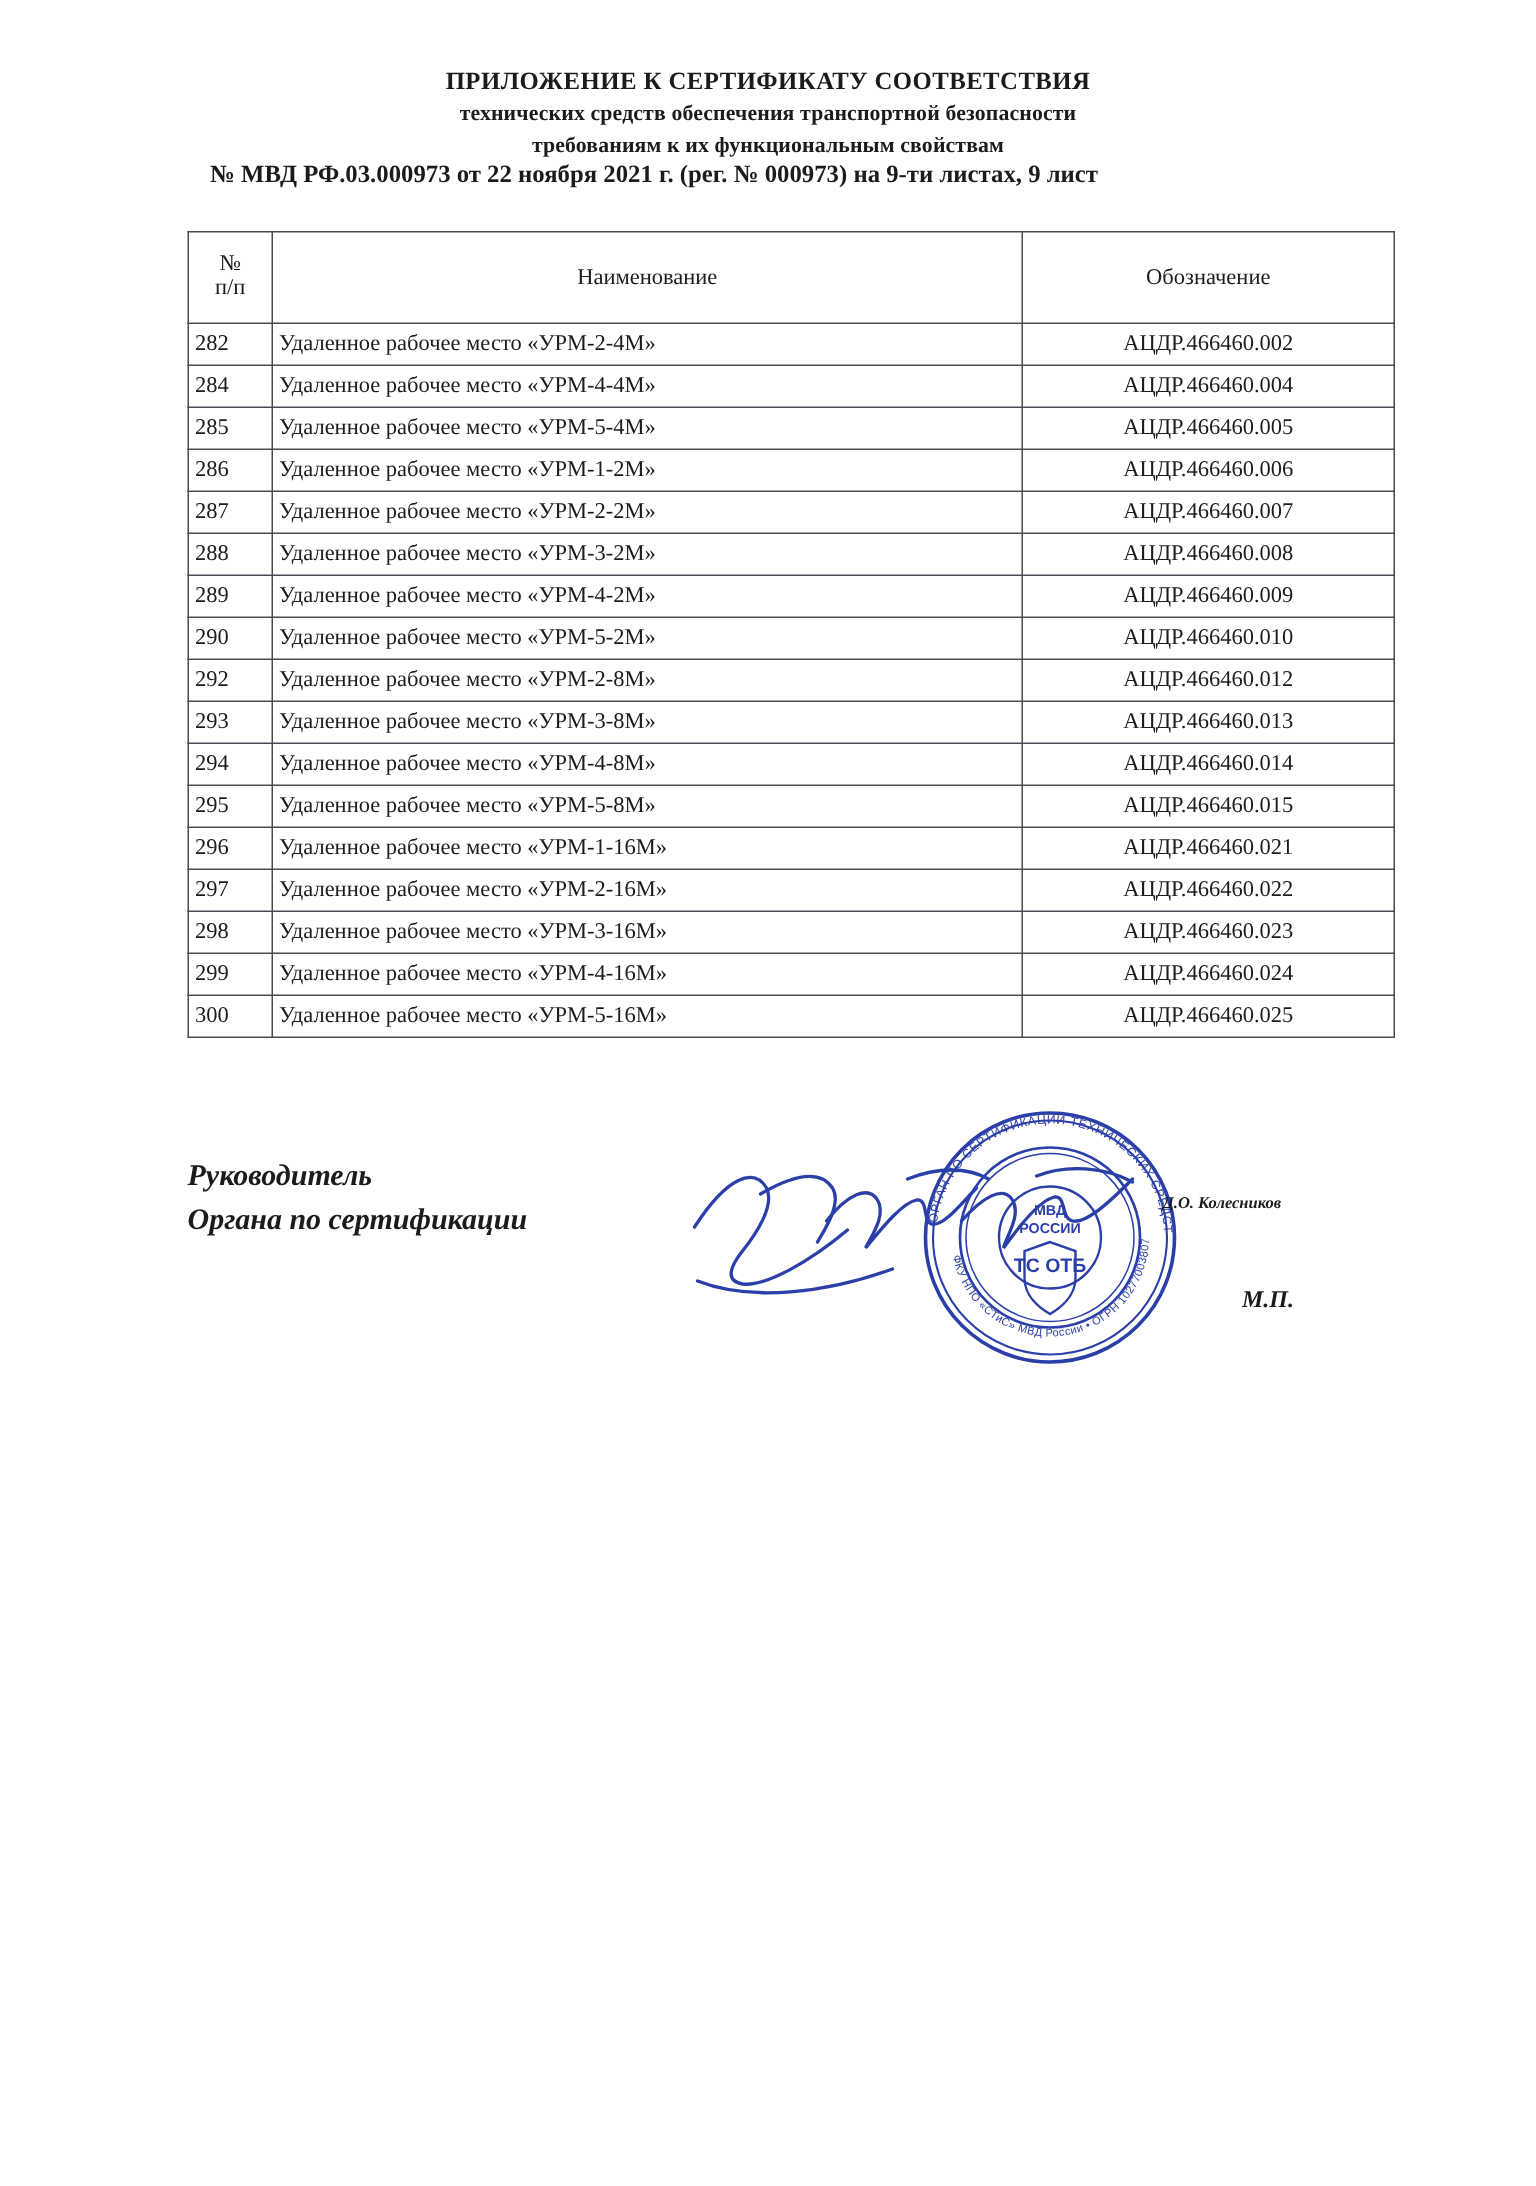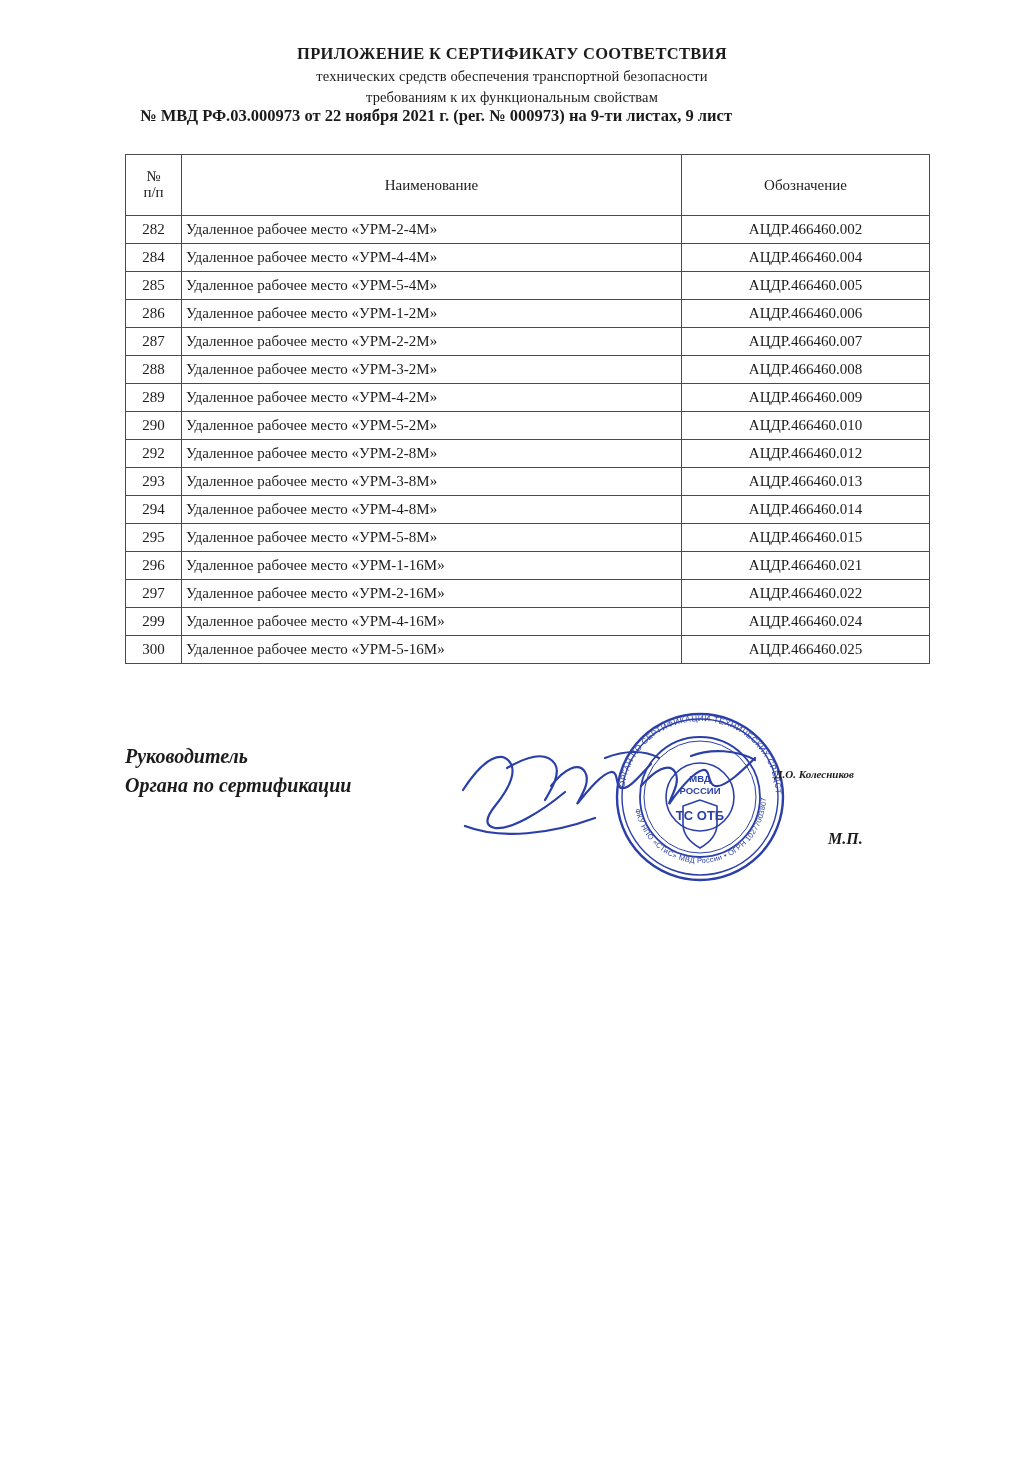--- a/index.html
+++ b/index.html
@@ -28,21 +28,21 @@
     margin-top: 44px;
     text-align: center;
   }
   .header .line1 {
     font-weight: bold;
     font-size: 16.5px;
     letter-spacing: 0.3px;
   }
   .header .line2,
   .header .line3 {
-    font-weight: normal;
+    font-weight: bold;
     font-size: 14.5px;
     margin-top: 4px;
     letter-spacing: 0.1px;
   }
 
   .cert-line {
     padding-left: 140px;
     font-weight: bold;
     font-size: 16.5px;
   }
@@ -73,21 +73,21 @@
   }
   .col-num { width: 56px; }
   .col-name { width: 500px; }
   .col-desig { width: 248px; }
 
   table.items tbody td {
     height: 25px;
     padding: 1px 4px;
     vertical-align: middle;
   }
-  td.c-num { text-align: center; }
+  td.c-num { }
   td.c-name { text-align: left; padding-left: 8px; }
   td.c-desig { text-align: center; }
 
   .th-num span { display: block; line-height: 1.05; }
 
   
   .sign-block {
     position: relative;
     margin-top: 78px;
     padding-left: 125px;
@@ -232,20 +232,25 @@
           </tr>
           <tr>
             <td class="c-num">296</td>
             <td class="c-name">Удаленное рабочее место «УРМ-1-16М»</td>
             <td class="c-desig">АЦДР.466460.021</td>
           </tr>
           <tr>
             <td class="c-num">297</td>
             <td class="c-name">Удаленное рабочее место «УРМ-2-16М»</td>
             <td class="c-desig">АЦДР.466460.022</td>
+          </tr>
+          <tr>
+            <td class="c-num">298</td>
+            <td class="c-name">Удаленное рабочее место «УРМ-3-16М»</td>
+            <td class="c-desig">АЦДР.466460.023</td>
           </tr>
           <tr>
             <td class="c-num">299</td>
             <td class="c-name">Удаленное рабочее место «УРМ-4-16М»</td>
             <td class="c-desig">АЦДР.466460.024</td>
           </tr>
           <tr>
             <td class="c-num">300</td>
             <td class="c-name">Удаленное рабочее место «УРМ-5-16М»</td>
             <td class="c-desig">АЦДР.466460.025</td>

